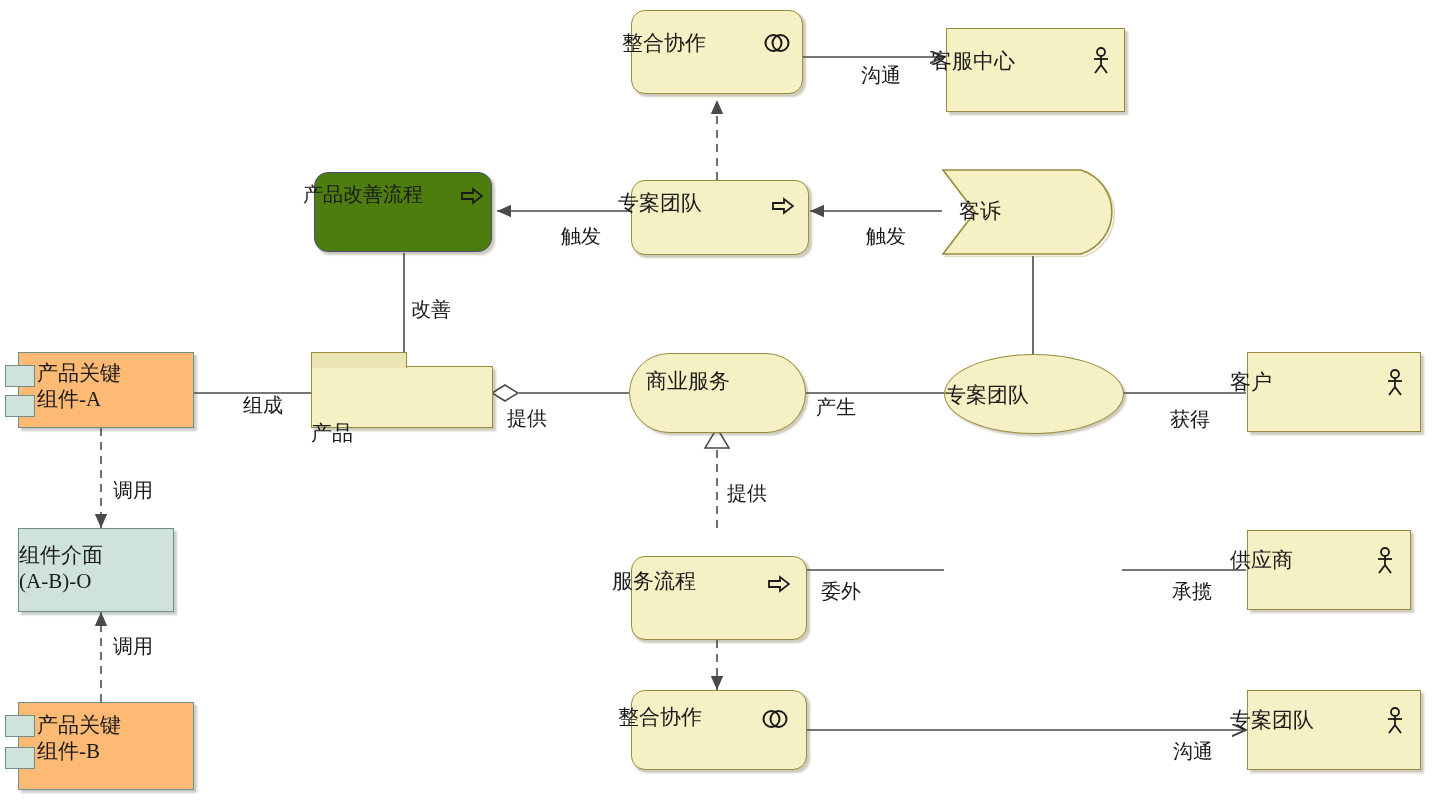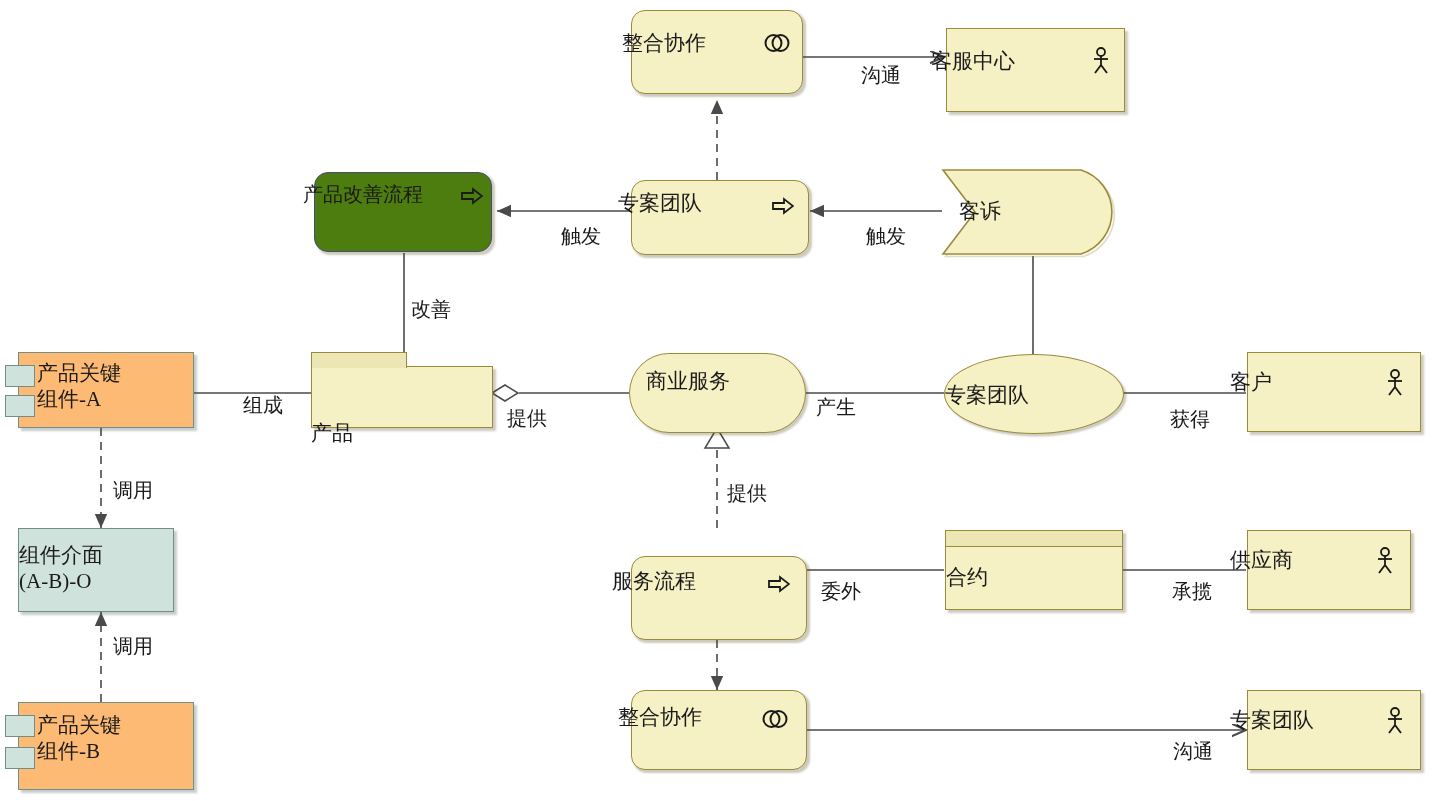--- a/index.html
+++ b/index.html
@@ -215,24 +215,20 @@
 组件-B</div>
   </div>
 
   <div class="node round" style="left:631px;top:528px;width:176px;height:84px;margin-top:28px;">
     <div class="lbl" style="top:12px;left:-20px;">服务流程</div>
     <svg class="icon" style="right:16px;top:18px;width:22px;height:18px;" viewBox="0 0 22 18">
       <path d="M1,6 L12,6 L12,2 L21,9 L12,16 L12,12 L1,12 z" fill="none" stroke="#1a1a1a" stroke-width="1.8" stroke-linejoin="miter"></path>
     </svg>
   </div>
 
-  <div class="node rect" style="left:945px;top:530px;width:178px;height:80px;">
-    <div class="contract-band"></div>
-    <div class="lbl" style="top:34px;">合约</div>
-  </div>
 
   <div class="node rect" style="left:1247px;top:530px;width:164px;height:80px;">
     <div class="lbl" style="top:17px;left:-18px;">供应商</div>
     <svg class="icon" style="right:16px;top:16px;width:18px;height:28px;" viewBox="0 0 18 28">
       <circle cx="9" cy="5" r="4" fill="none" stroke="#1a1a1a" stroke-width="1.8"></circle>
       <line x1="9" y1="9" x2="9" y2="18" stroke="#1a1a1a" stroke-width="1.8"></line>
       <line x1="2" y1="12" x2="16" y2="12" stroke="#1a1a1a" stroke-width="1.8"></line>
       <line x1="9" y1="18" x2="3" y2="26" stroke="#1a1a1a" stroke-width="1.8"></line>
       <line x1="9" y1="18" x2="15" y2="26" stroke="#1a1a1a" stroke-width="1.8"></line>
     </svg>

